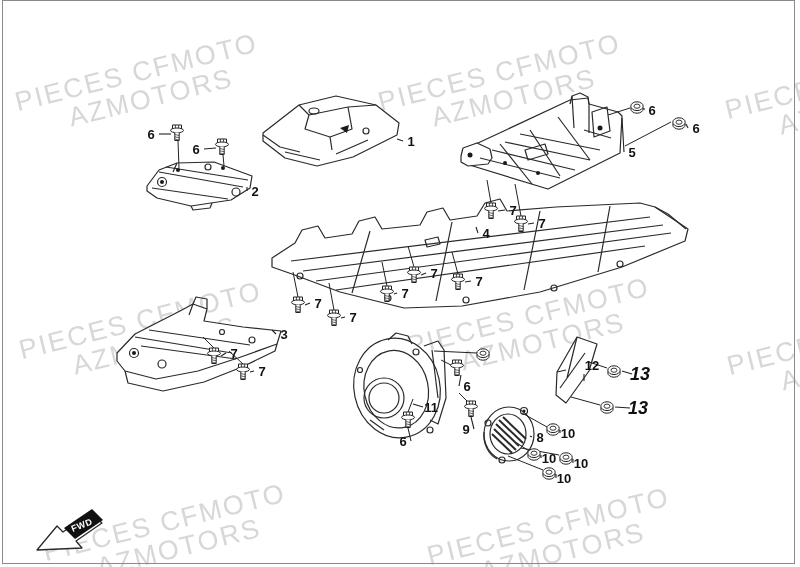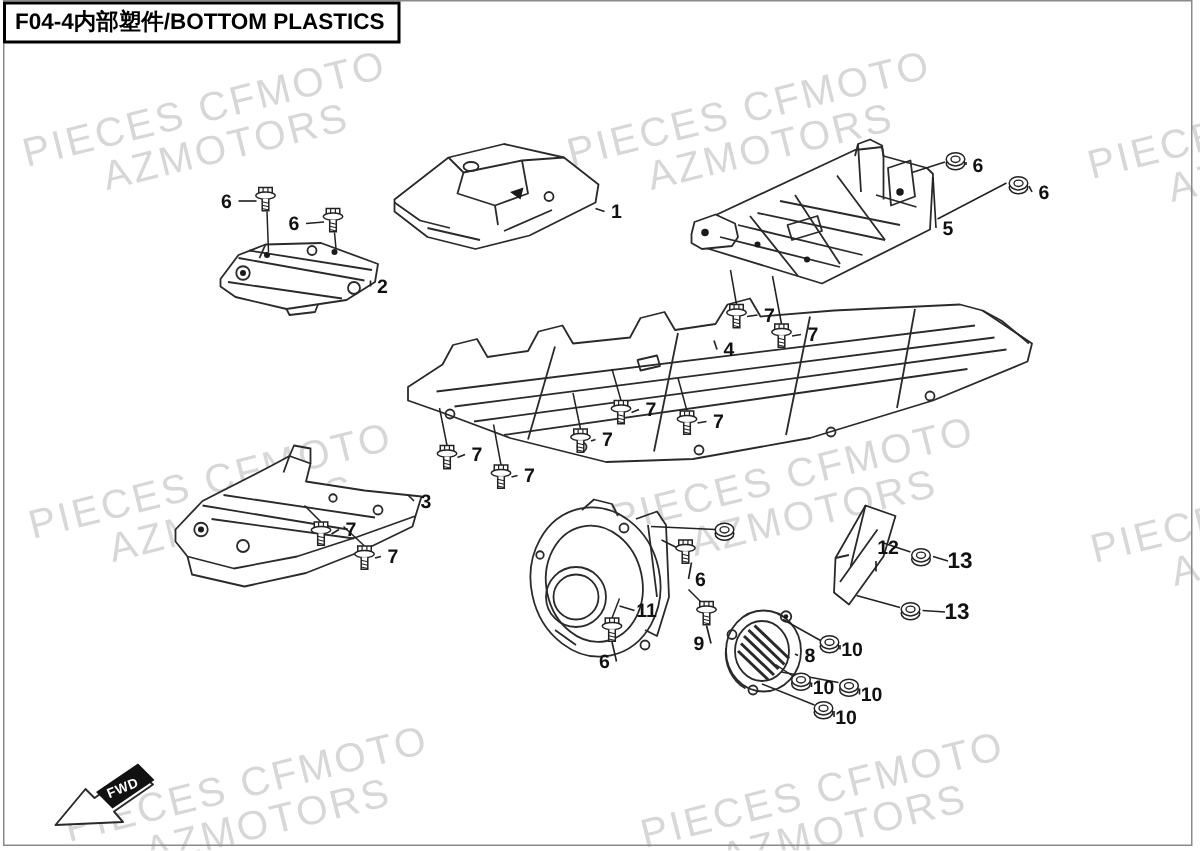--- a/index.html
+++ b/index.html
@@ -17,21 +17,21 @@
   .diagram-svg{position:absolute;left:0;top:0;z-index:2;}
   .page-frame{
     position:absolute;left:2px;top:0;right:5px;bottom:3px;
     border:1.5px solid #8a8a8a;z-index:3;pointer-events:none;
   }
   .callout-layer{position:absolute;inset:0;z-index:4;}
   .callout{
     position:absolute;transform:translate(-50%,-50%);
     font-size:13px;font-weight:bold;color:#111;line-height:1;
   }
-  .callout.big{font-size:15px;}
+  .callout.big{font-size:18px;font-style:italic;}
   .title-box{
     position:absolute;left:2px;top:1px;z-index:5;background:#fff;
     border:2px solid #000;height:24px;line-height:24px;padding:0 9px 0 6px;
     font-size:15px;font-weight:bold;color:#000;white-space:nowrap;
   }
 </style>
 </head>
 <body>
 
 <div class="page">
@@ -302,17 +302,14 @@
       <div class="callout" style="left: 568px; top: 433px;">10</div>
       <div class="callout" style="left: 549px; top: 458px;">10</div>
       <div class="callout" style="left: 581px; top: 463px;">10</div>
       <div class="callout" style="left: 564px; top: 478px;">10</div>
       <div class="callout" style="left: 431px; top: 407px; text-align: center;">11</div>
       <div class="callout" style="left: 592px; top: 365px;">12</div>
       <div class="callout big" style="left: 640px; top: 374px;">13</div>
       <div class="callout big" style="left: 638px; top: 408px;">13</div>
     </div>
 
-  <div class="title-box">
-    <span>F04-4内部塑件/BOTTOM PLASTICS</span>
-  </div>
 
 </div>
 
 </body></html>

